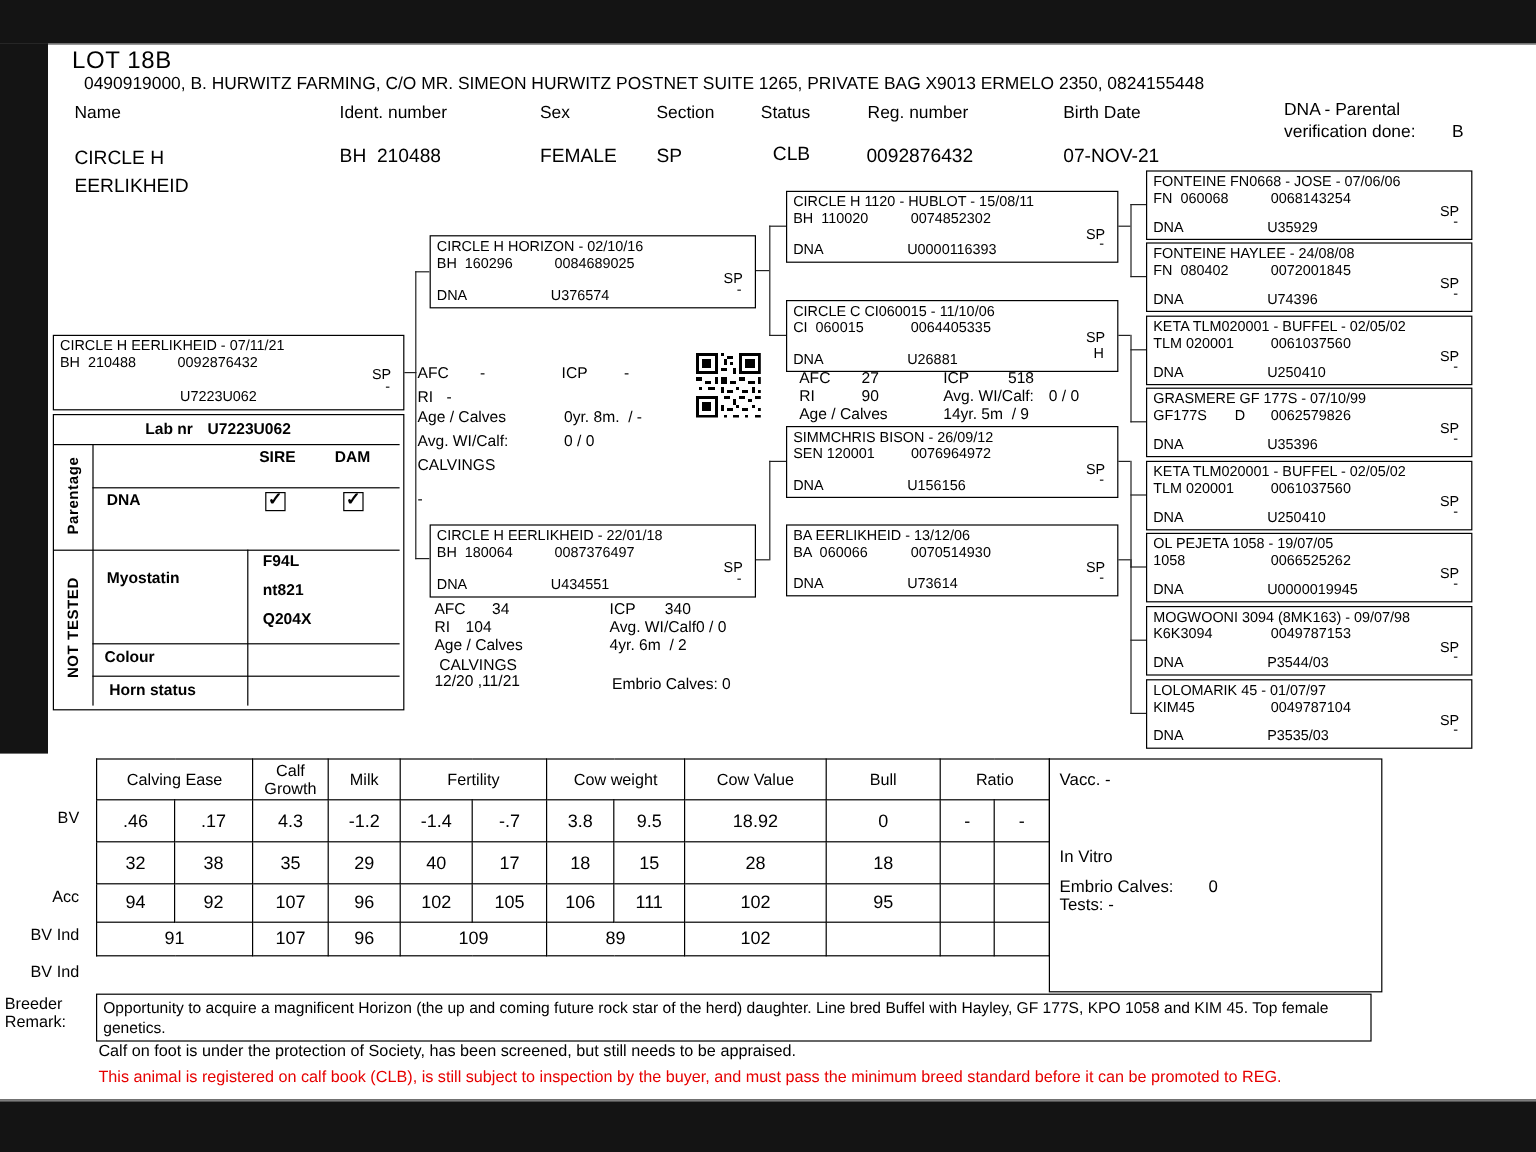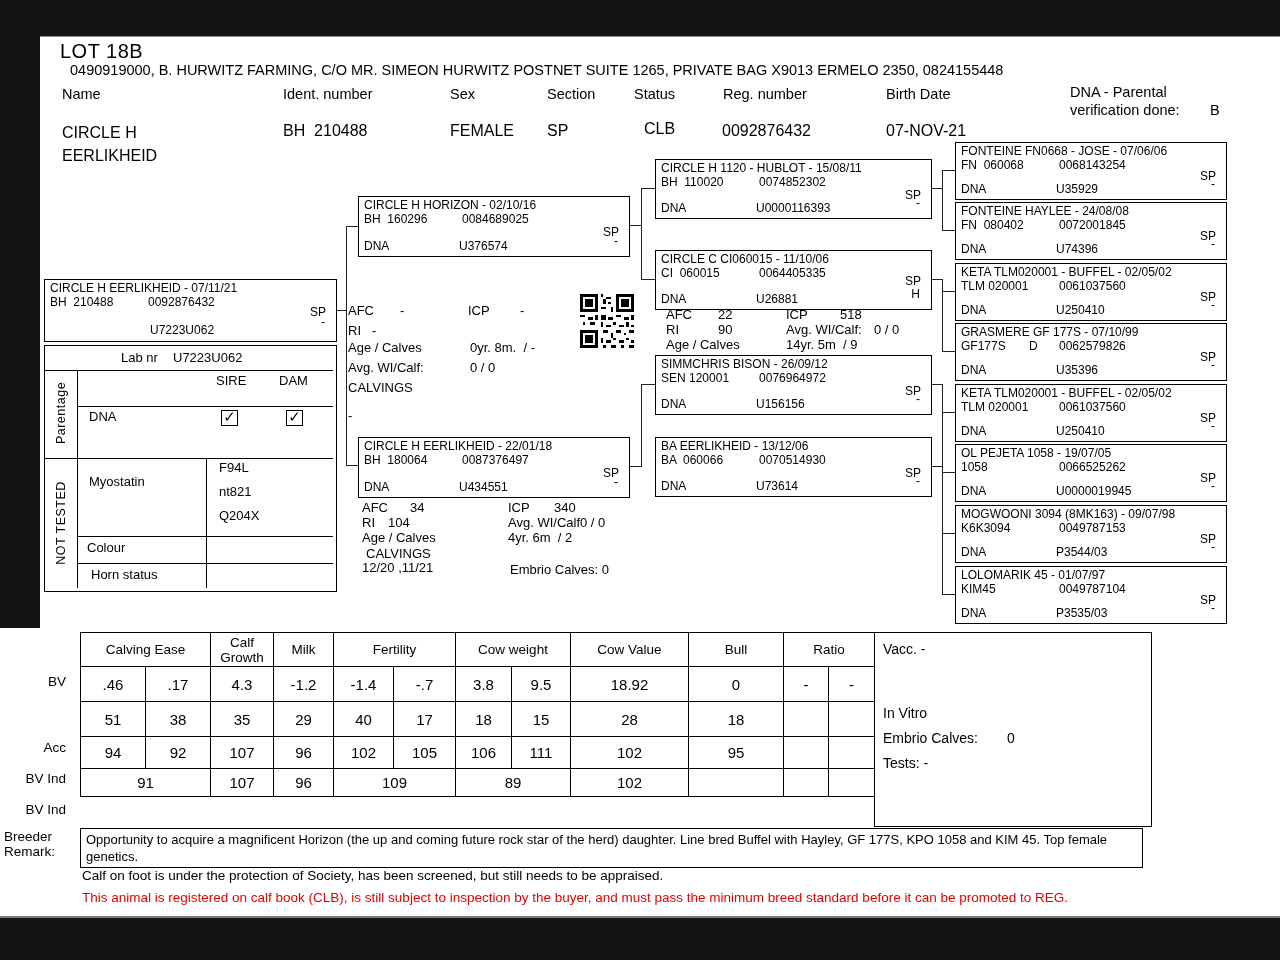--- a/index.html
+++ b/index.html
@@ -23,21 +23,21 @@
   .pb-mark{position:absolute;right:11px;bottom:8px;}
   .g1 .pb-sp{top:26px;} .g1 .pb-mark{bottom:12px;}
   .pb1-dna{position:absolute;left:105px;bottom:4px;}
   
   .ln{position:absolute;background:#222;}
   
   .stats{position:absolute;font-size:13px;line-height:15px;white-space:pre;}
   .stats .srow{position:absolute;left:0;}
   .stats span{display:inline-block;}
   
-  #labbox{position:absolute;left:44px;top:345px;width:291px;height:245px;border:1.6px solid #000;font-size:13px;}
+  #labbox{position:absolute;left:44px;top:345px;width:291px;height:245px;border:1.6px solid #000;font-size:13px;font-weight:bold;}
   .labline{position:absolute;background:#000;}
   .rot{position:absolute;text-align:center;transform:rotate(-90deg);font-size:12.5px;letter-spacing:.5px;}
   .cbx{position:absolute;width:15px;height:14px;border:1.6px solid #000;font-size:15px;line-height:12px;text-align:center;overflow:visible;}
   
   #ebv{position:absolute;left:80px;top:632px;border-collapse:collapse;table-layout:fixed;}
   #ebv th,#ebv td{border:1px solid #000;text-align:center;vertical-align:middle;padding:0;font-weight:normal;}
   #ebv .grp th{font-size:13.5px;height:33px;line-height:15px;}
   #ebv .hdr th{font-size:13.5px;height:34px;line-height:15px;}
   #ebv .dr td{font-size:15px;text-align:center;}
   #ebv .r1 td,#ebv .r2 td{height:34px;} #ebv .r3 td{height:31px;} #ebv .r4 td{height:27px;}
@@ -239,21 +239,21 @@
 
   <div class="pbox" style="left:655px;top:250px;width:275px;height:58px">
     <div class="pb-title">CIRCLE C CI060015 - 11/10/06</div>
     <div class="pb-l2"><span class="id">CI  060015</span><span class="mid"></span><span>0064405335</span></div>
     <div class="pb-sp" style="top:24px">SP</div>
     <div class="pb-dna"><span class="lbl">DNA</span><span>U26881</span></div>
     <div class="pb-mark">H</div>
   </div>
 
   <div class="stats" style="left:666px;top:307px;width:280px;height:50px">
-    <div class="srow" style="top:0"><span style="width:52px">AFC</span><span style="width:68px">22</span><span style="width:54px">ICP</span><span>518</span></div>
+    <div class="srow" style="top:0"><span style="width:52px">AFC</span><span style="width:68px">27</span><span style="width:54px">ICP</span><span>518</span></div>
     <div class="srow" style="top:15px"><span style="width:52px">RI</span><span style="width:68px">90</span><span style="width:88px">Avg. WI/Calf:</span><span>0 / 0</span></div>
     <div class="srow" style="top:30px"><span style="width:120px">Age / Calves</span><span>14yr. 5m  / 9</span></div>
   </div>
 
   <div class="pbox" style="left:655px;top:355px;width:275px;height:58px">
     <div class="pb-title">SIMMCHRIS BISON - 26/09/12</div>
     <div class="pb-l2"><span class="id">SEN 120001</span><span class="mid"></span><span>0076964972</span></div>
     <div class="pb-sp">SP</div>
     <div class="pb-dna"><span class="lbl">DNA</span><span>U156156</span></div>
     <div class="pb-mark">-</div>
@@ -371,21 +371,21 @@
       <td>-1.4</td>
           <td>-.7</td>
       <td>3.8</td>
           <td>9.5</td>
       <td>18.92</td>
           <td>0</td>
       <td>-</td>
           <td>-</td>
     </tr>
     <tr class="dr r2">
-      <td>51</td>
+      <td>32</td>
           <td>38</td>
       <td>35</td>
           <td>29</td>
       <td>40</td>
           <td>17</td>
       <td>18</td>
           <td>15</td>
       <td>28</td>
           <td>18</td>
       <td></td>
@@ -418,21 +418,21 @@
     </tr>
   </tbody>
     </table>
 
   <div id="panel">
     <div class="abs" style="left:8px;top:8px">Vacc. -</div>
     <div class="abs" style="left:8px;top:72px">In Vitro</div>
     <div class="abs" style="left:8px;top:97px">
       <span style="display:inline-block;min-width:124px">Embrio Calves:</span><span>0</span>
     </div>
-    <div class="abs" style="left:8px;top:122px">Tests: -</div>
+    <div class="abs" style="left:8px;top:112px">Tests: -</div>
   </div>
 
   <div class="abs t13" style="left:4px;top:829px">
     <div>Breeder</div>
     <div>Remark:</div>
   </div>
   <div id="remarkbox">Opportunity to acquire a magnificent Horizon (the up and coming future rock star of the herd) daughter. Line bred Buffel with Hayley, GF 177S, KPO 1058 and KIM 45. Top female genetics.</div>
 
   <div class="note rednote" style="top:890px">This animal is registered on calf book (CLB), is still subject to inspection by the buyer, and must pass the minimum breed standard before it can be promoted to REG.</div>
   <div class="note" style="top:868px">Calf on foot is under the protection of Society, has been screened, but still needs to be appraised.</div>

